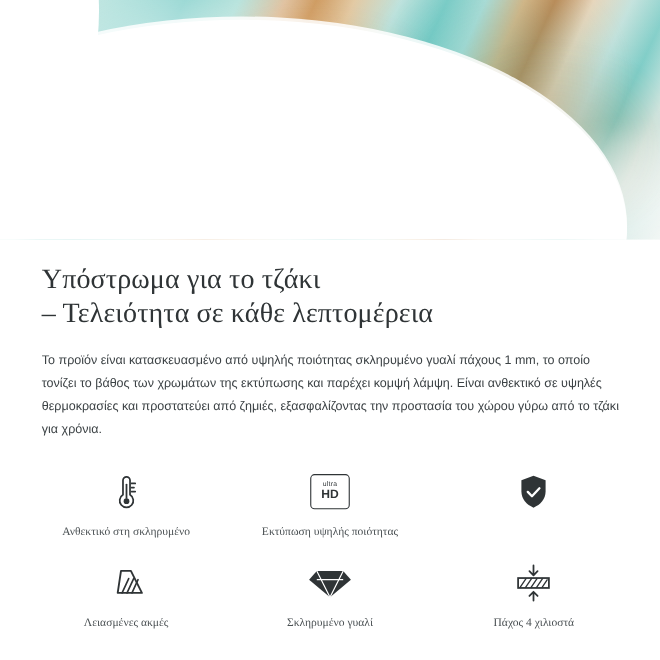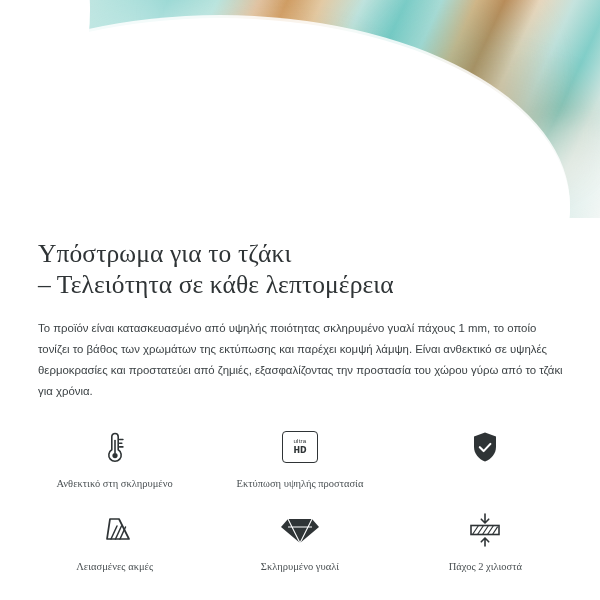--- a/index.html
+++ b/index.html
@@ -188,21 +188,21 @@
     justify-content: center;
     line-height: 1;
   }
   .ultrahd-box .u1 {
     font-family: "Liberation Sans", sans-serif;
     font-size: 6.2px;
     letter-spacing: 0.2px;
     color: #2f3436;
   }
   .ultrahd-box .u2 {
-    font-family: Liberation Mono, monospace;
+    font-family: Liberation Sans, sans-serif;
     font-size: 11px;
     font-weight: bold;
     color: #2f3436;
     margin-top: 1px;
   }
 </style>
 </head>
 <body>
 
 <div class="page">
@@ -246,21 +246,21 @@
         <div class="feature-label">Ανθεκτικό στη σκληρυμένο</div>
       </div>
 
       <div class="feature">
         <div class="feature-icon">
           <div class="ultrahd-box">
             <span class="u1">ultra</span>
             <span class="u2">HD</span>
           </div>
         </div>
-        <div class="feature-label">Εκτύπωση υψηλής προστασία</div>
+        <div class="feature-label">Εκτύπωση υψηλής ποιότητας</div>
       </div>
 
       <div class="feature">
         <div class="feature-icon">
           <svg width="34" height="38" viewBox="0 0 34 38">
             <path d="M17 4.5l11 4v10.2c0 7-4.6 12.3-11 14.8-6.4-2.5-11-7.8-11-14.8V8.5l11-4z" fill="#2f3436"></path>
             <path d="M11.8 19.2l3.8 3.9 6.8-7.2" stroke="#ffffff" stroke-width="2.1" fill="none" stroke-linecap="round" stroke-linejoin="round"></path>
           </svg>
         </div>
       </div>
@@ -287,18 +287,18 @@
 
       <div class="feature">
         <div class="feature-icon">
           <svg width="40" height="38" viewBox="0 0 40 38">
             <path class="ico-stroke" d="M20 3v8M16.3 8.2L20 12l3.7-3.8"></path>
             <rect x="6" y="14.5" width="28" height="9" fill="none" stroke="#2f3436" stroke-width="1.6"></rect>
             <path d="M7.5 23.5l6-9M12.5 23.5l6-9M17.5 23.5l6-9M22.5 23.5l6-9M27.5 23.5l5.2-7.8" stroke="#2f3436" stroke-width="1.2"></path>
             <path class="ico-stroke" d="M20 35v-8M16.3 30.8L20 27l3.7 3.8"></path>
           </svg>
         </div>
-        <div class="feature-label">Πάχος 2 χιλιοστά</div>
+        <div class="feature-label">Πάχος 4 χιλιοστά</div>
       </div>
 
     </div>
   </div>
 </div>
 
 </body></html>

